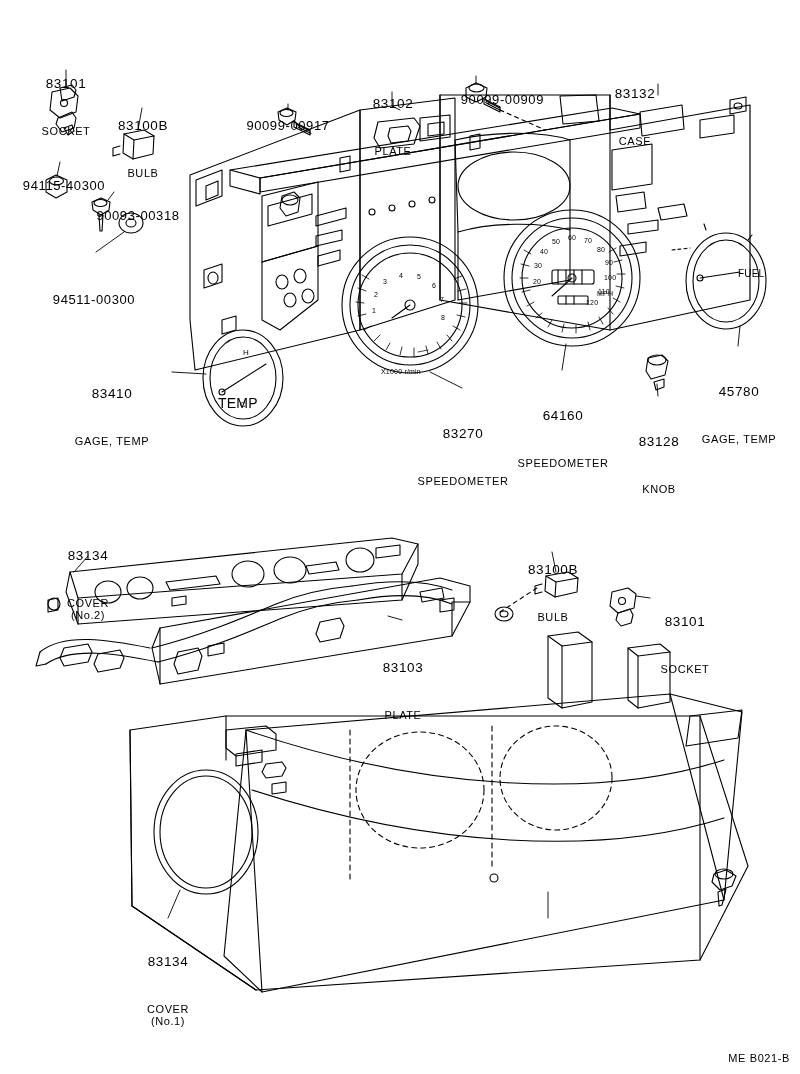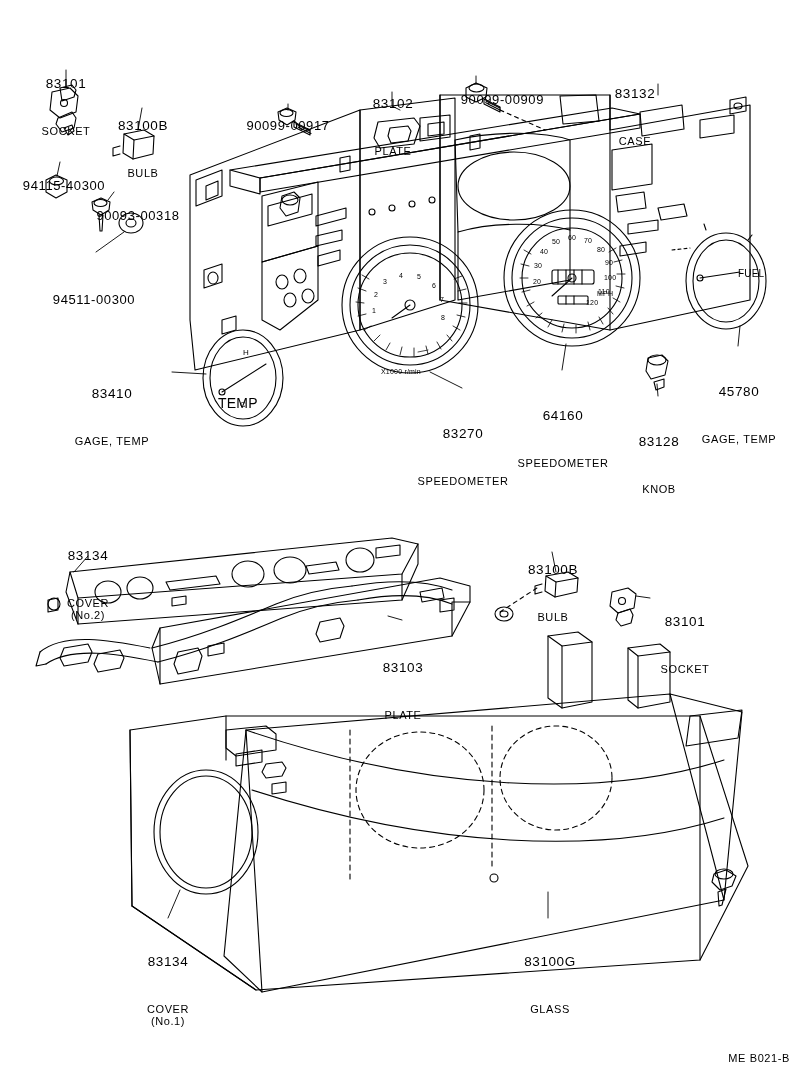--- a/index.html
+++ b/index.html
@@ -476,20 +476,16 @@
     <span class="num">83103</span>
     <span class="sub">PLATE</span>
   </div>
 
   <div class="lbl" style="left:118px; top:920px; width:100px;">
     <span class="num">83134</span>
     <span class="sub">COVER
 (No.1)</span>
   </div>
 
-  <div class="lbl" style="left:500px; top:920px; width:100px;">
-    <span class="num">83100G</span>
-    <span class="sub">GLASS</span>
-  </div>
 
   <div class="footer-code">ME B021-B</div>
 
 </div>
 
 </body></html>

